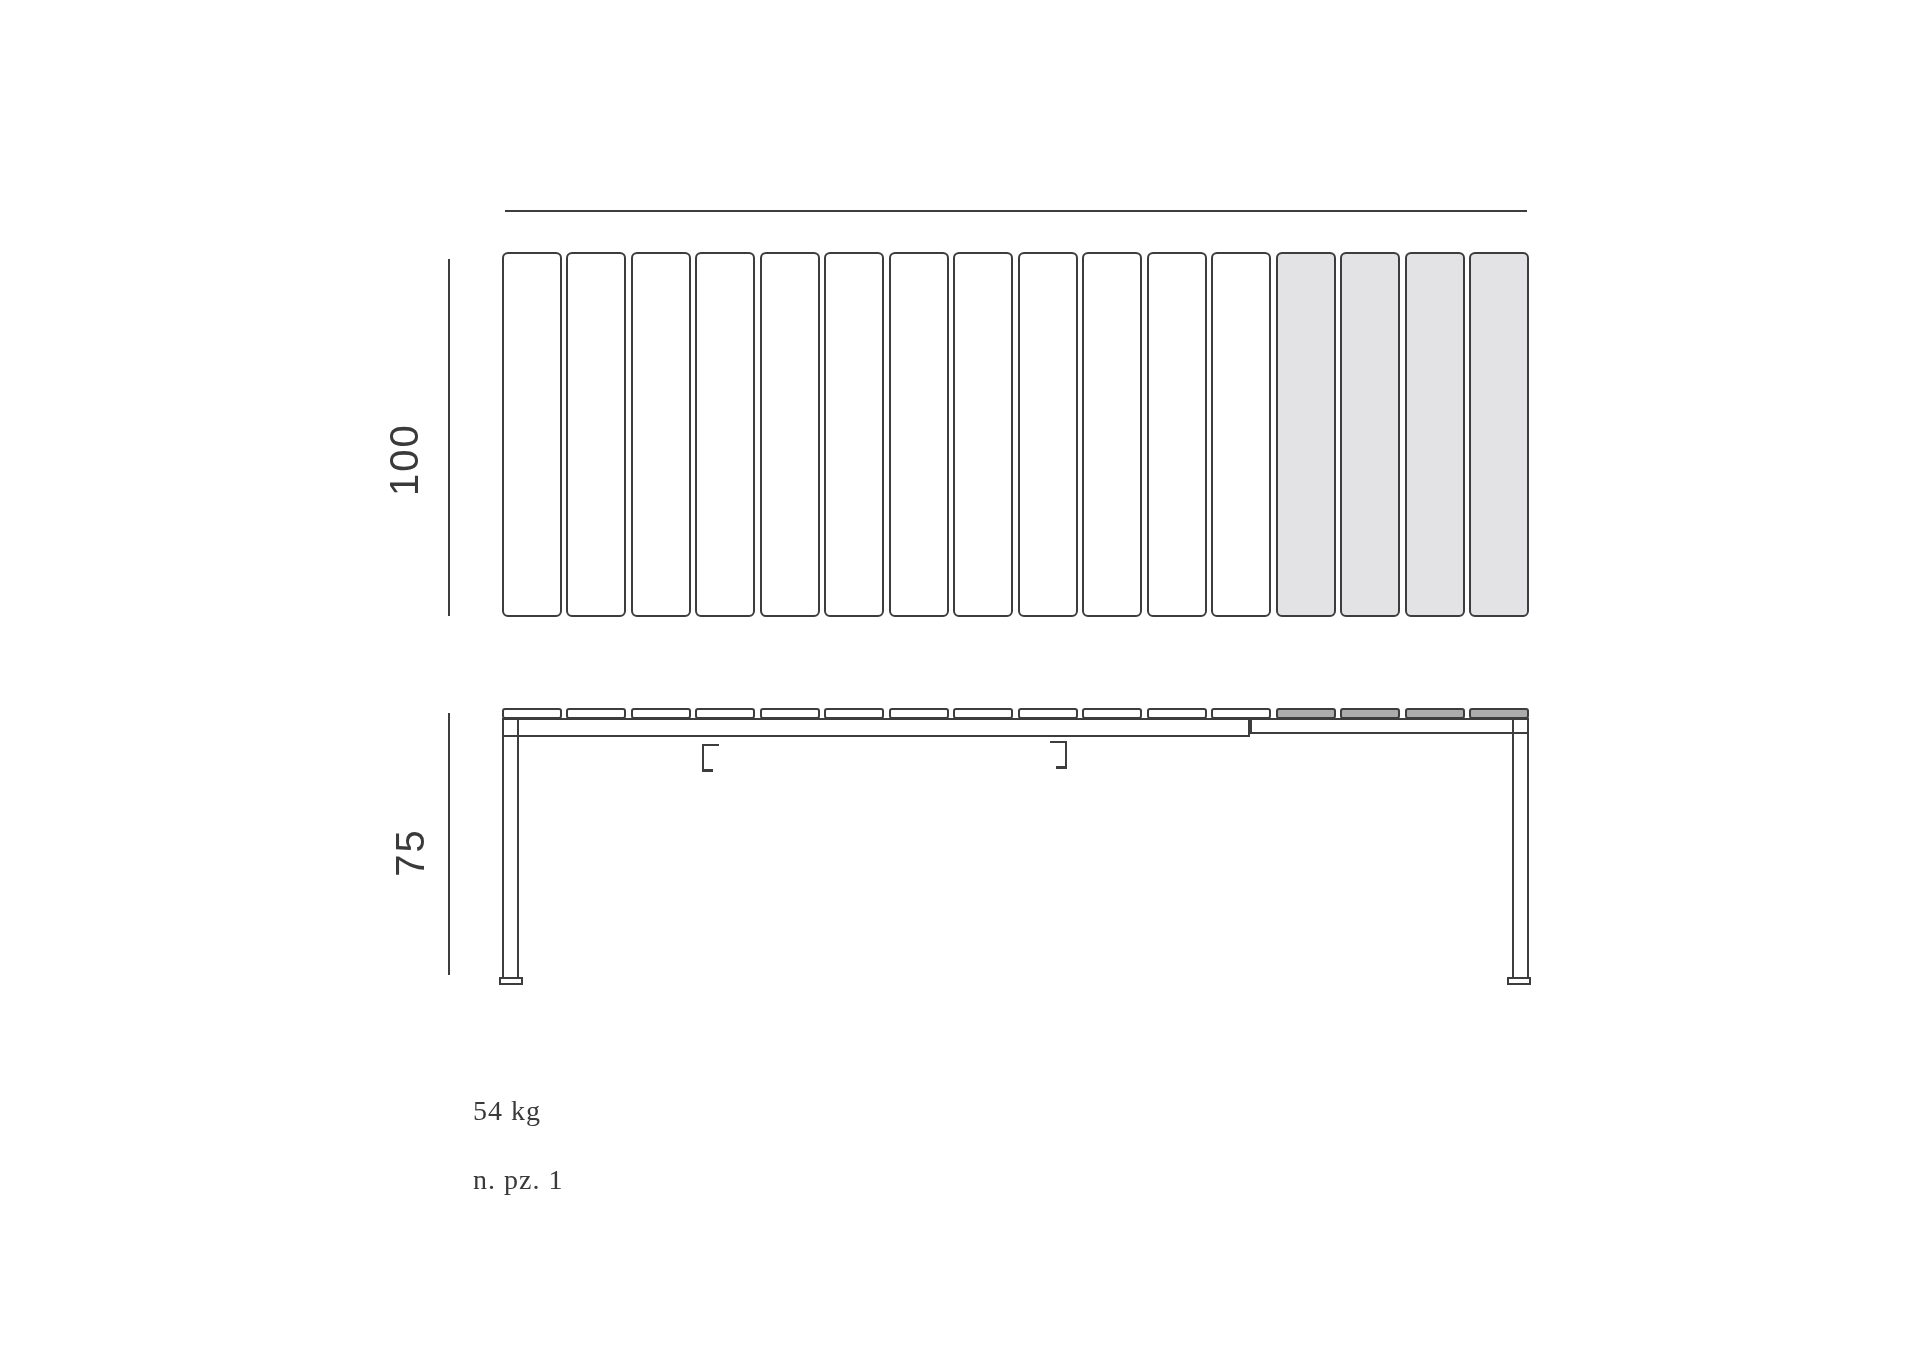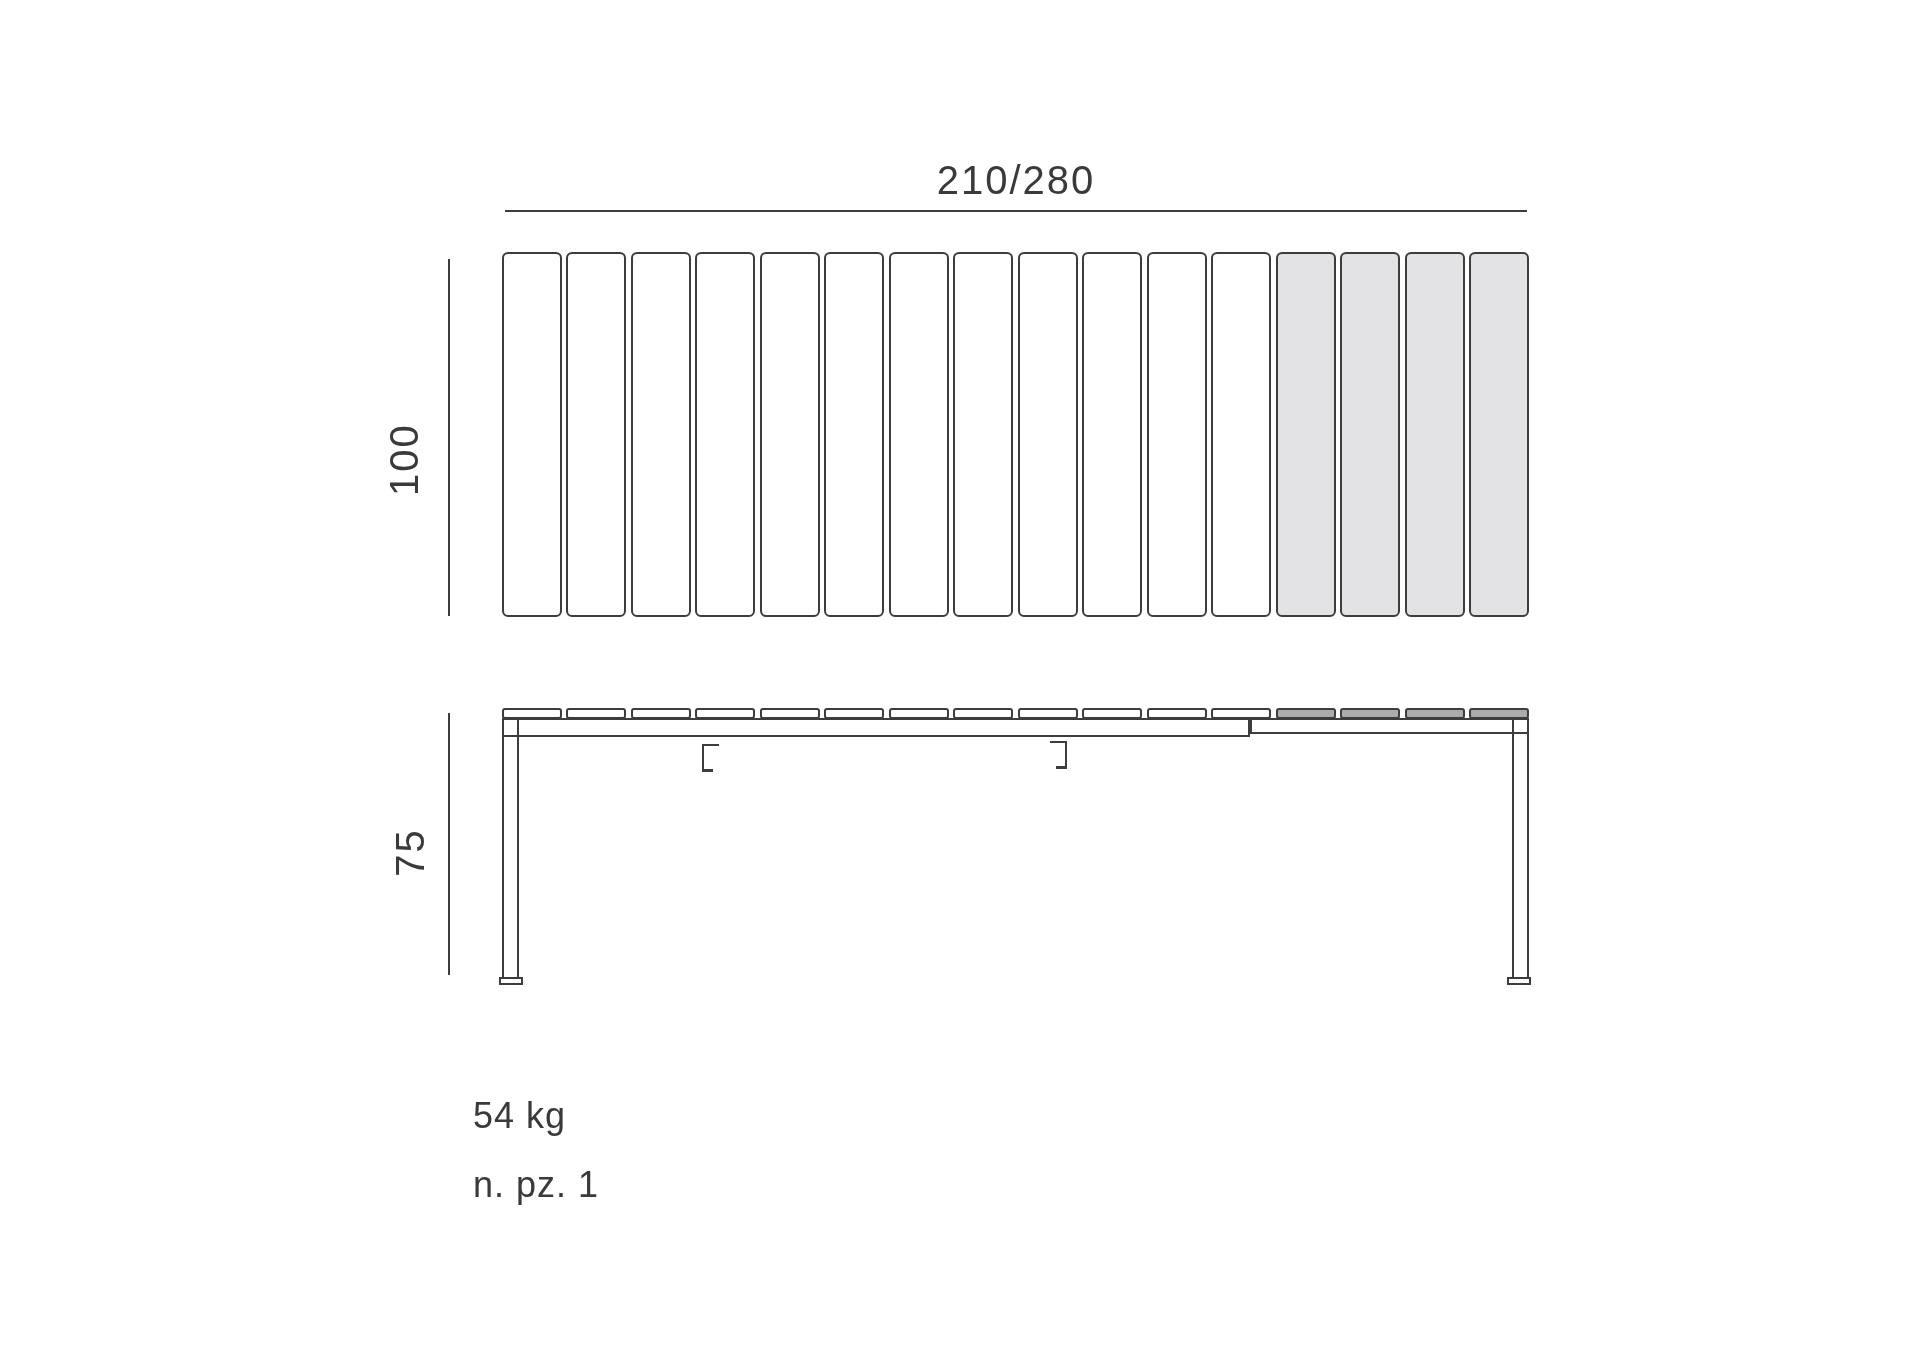--- a/index.html
+++ b/index.html
@@ -93,33 +93,33 @@
   .bracket.left{border-left:2px solid var(--stroke,#3d3d3d);border-top:2px solid var(--stroke,#3d3d3d);}
   .bracket.right{border-right:2px solid var(--stroke,#3d3d3d);border-top:2px solid var(--stroke,#3d3d3d);}
   .bracket .bfoot{
     position:absolute;bottom:0;width:9px;height:0;
     border-bottom:3px solid var(--stroke,#3d3d3d);
   }
   .bracket.left .bfoot{left:0;}
   .bracket.right .bfoot{right:0;}
   .footer-text{
     position:absolute;
-    font-size:36px;
+    font-size:28px;
     font-weight:300;
     letter-spacing:1px;
     color:#3a3a3a;
     white-space:nowrap;
+    font-family:Liberation Serif, serif;
   }
 </style>
 </head>
 <body>
 
 <div id="canvas" style="background: rgb(255, 255, 255);">
 
-  <div class="dim-label" style="left:505px; top:158px; width:1022px; text-align:center;">210/280</div>
 
   <div class="dimline-h" style="left:505px; top:210px; width:1022px;"></div>
 
   <div class="dimline-v" style="left:448px; top:259px; height:357px;"></div>
 
   <div class="dim-label rot" style="left:344px; top:437px; width:120px;">100</div>
 
   <div id="top-slats">
       <div class="slat" style="background: rgb(255, 255, 255);"></div>
       <div class="slat" style="background: rgb(255, 255, 255);"></div>

